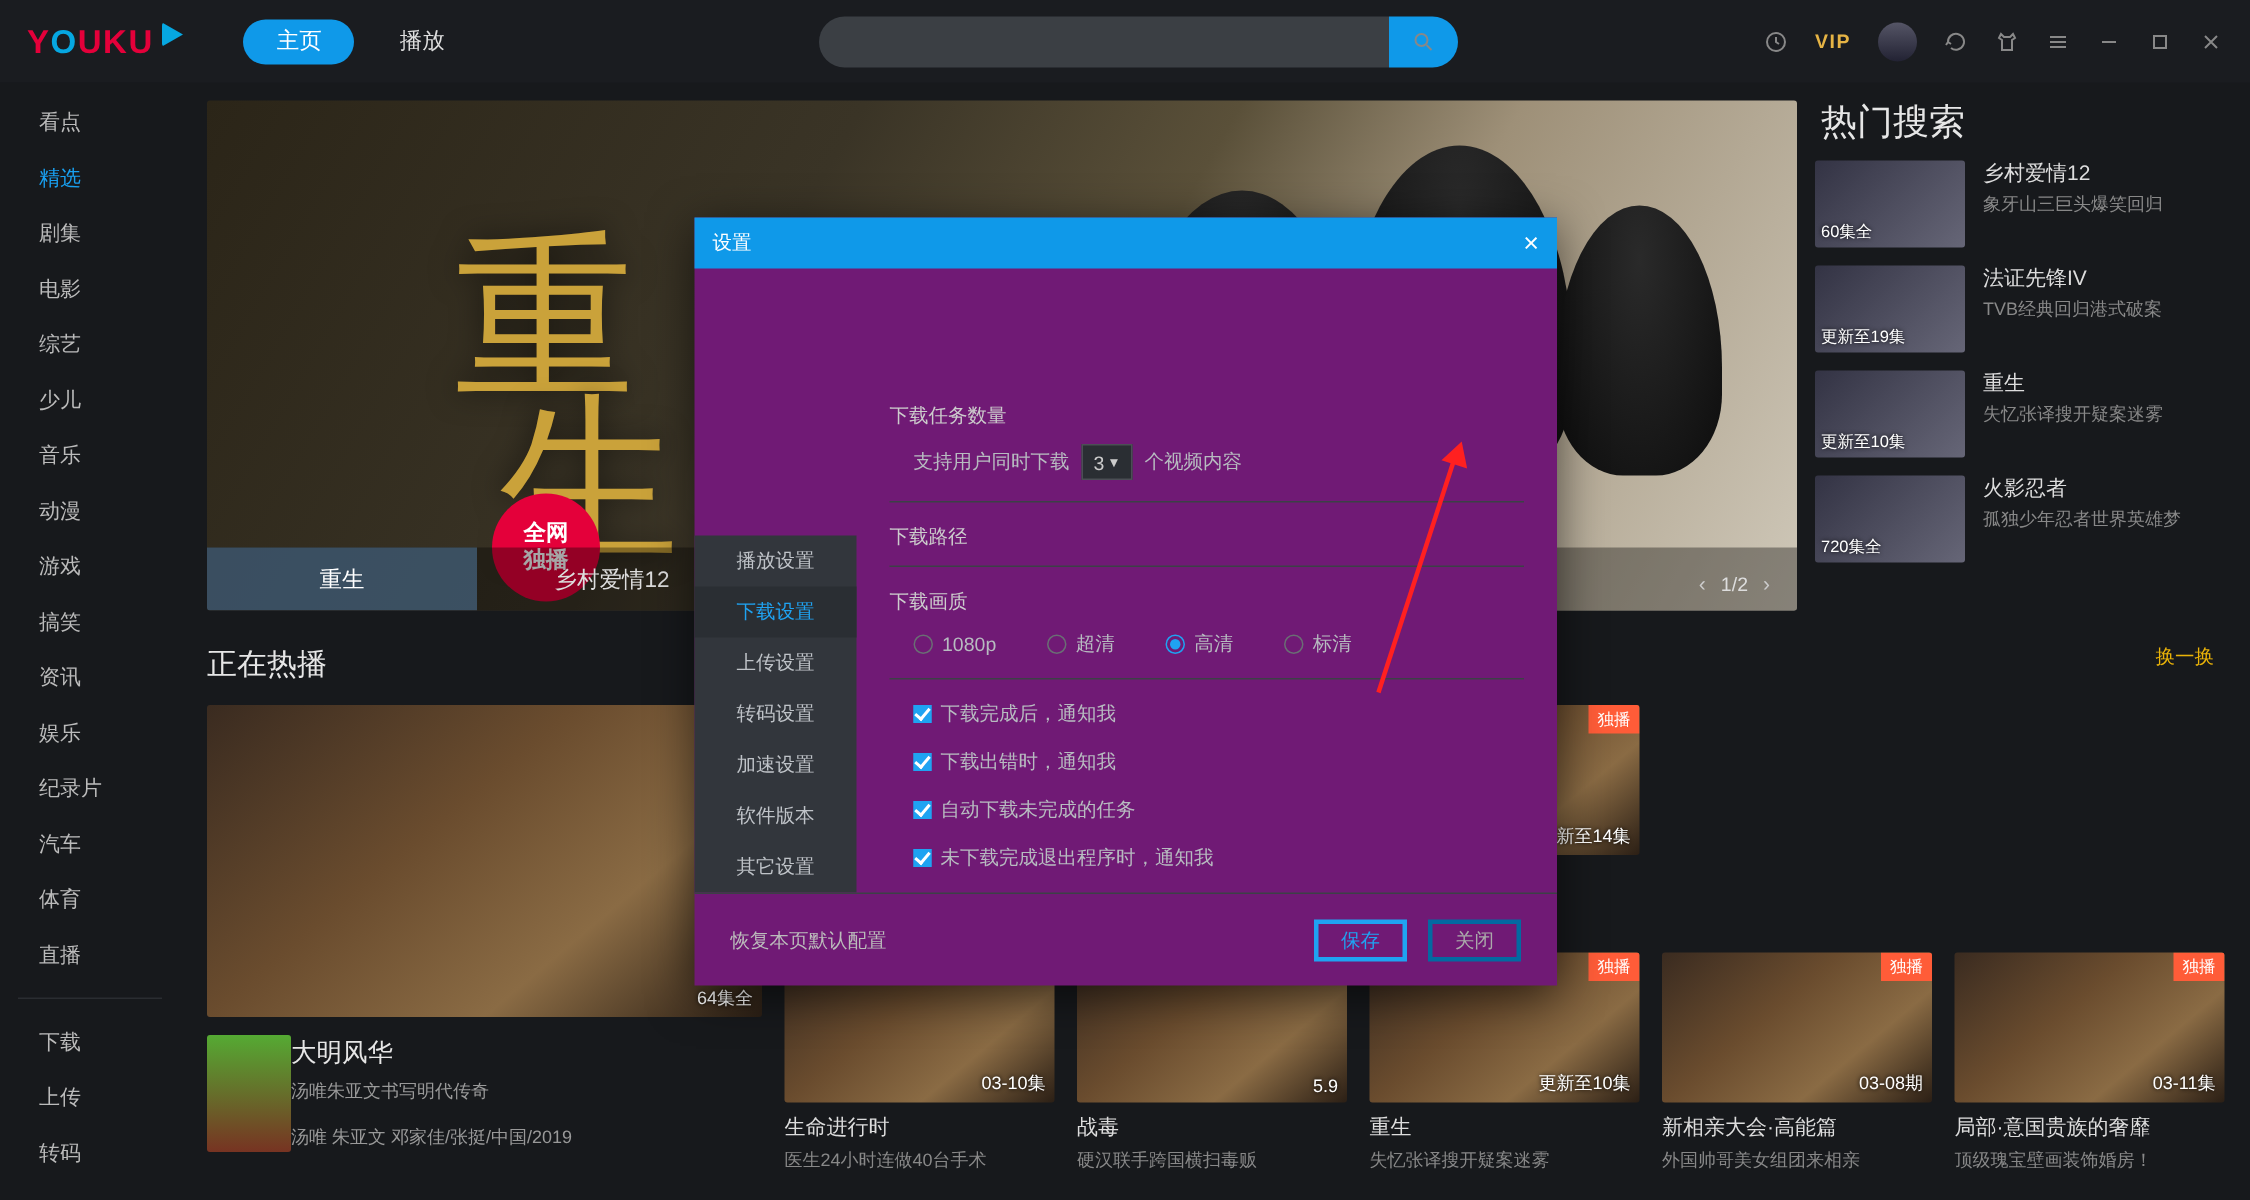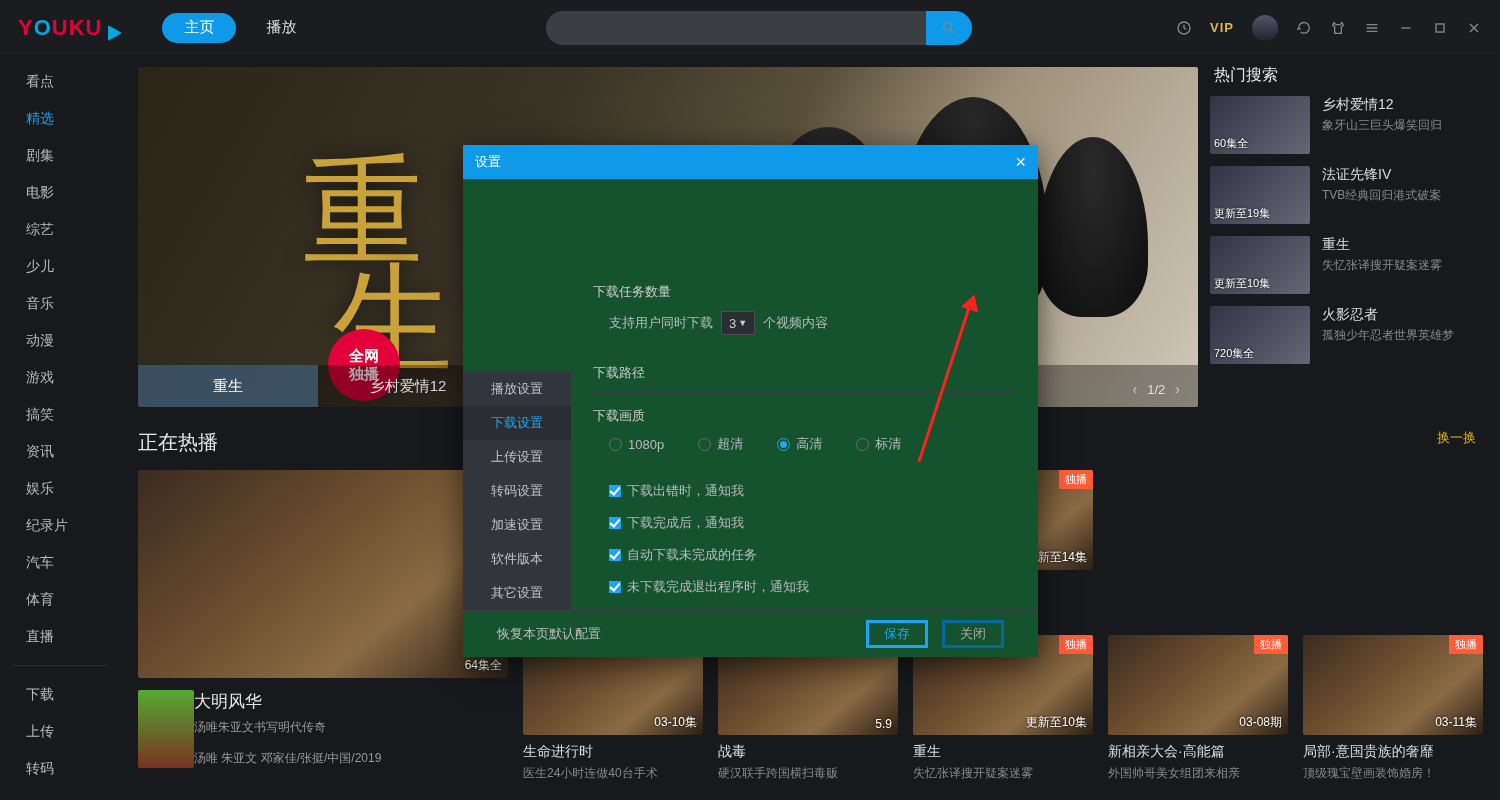--- a/index.html
+++ b/index.html
@@ -1,20 +1,20 @@
 <!DOCTYPE html>
 <html><head>
 <meta charset="utf-8">
 <style>
 * { margin:0; padding:0; box-sizing:border-box; font-family:"Microsoft YaHei","PingFang SC",sans-serif; }
 body { width:1500px; height:800px; background:#17191c; color:#aaa; overflow:hidden; font-size:13px; position:relative; }
 
 
 .topbar { height:55px; display:flex; align-items:center; padding:0 18px; background:#1a1c20; }
-.logo { display:flex; align-items:flex-end; gap:4px; margin-right:40px;}
+.logo { display:flex; align-items:flex-start; gap:4px; margin-right:40px;}
 .logo-text { font-size:22px; font-weight:900; letter-spacing:1px; }
 .logo-y1{color:#e4003a;} .logo-o{color:#06a7e1;} .logo-u1{color:#e4003a;} .logo-k{color:#e4003a;} .logo-u2{color:#e4003a;}
 .logo-tri { width:0;height:0;border-top:8px solid transparent;border-bottom:8px solid transparent;border-left:14px solid #06a7e1;margin-left:2px;border-radius:2px;}
 .nav-pill { display:inline-flex; align-items:center; justify-content:center; height:30px; padding:0 22px; border-radius:15px; font-size:15px; color:#ddd; margin-right:8px; cursor:pointer;}
 .nav-pill.active { background:#0f99e9; color:#fff; }
 .searchwrap { margin-left:220px; display:flex; align-items:center; }
 .searchbox { width:380px; height:34px; background:#3b3f44; border:none; border-radius:17px 0 0 17px; color:#ccc; padding:0 16px; font-size:13px; outline:none;}
 .searchbtn { width:46px; height:34px; background:#0f99e9; border:none; border-radius:0 17px 17px 0; display:flex;align-items:center;justify-content:center; cursor:pointer;}
 .right-icons { margin-left:auto; display:flex; align-items:center; gap:18px; }
 .vip { color:#e6b445; font-size:13px; font-weight:bold; letter-spacing:1px;}
@@ -55,30 +55,30 @@
 
 
 .feat1 { display:flex; align-items:flex-start;}
 .feat1 .poster{width:56px;height:78px;background:linear-gradient(#5a3,#732);border-radius:2px;}
 .feat1 .txt{flex:1;}
 .feat1 .t{color:#e6e6e6;font-size:17px;}
 .feat1 .s{color:#999;font-size:12px;margin-top:6px;}
 
 
 .rightcol { position:absolute; right:0; top:0; width:290px; padding-right:4px;}
-.hot-h { font-size:16px; color:#e6e6e6; margin:10px 0 10px 4px;}
+.hot-h { font-size:24px; color:#e6e6e6; margin:10px 0 10px 4px;}
 .hot-item{display:flex;gap:12px;margin-bottom:12px;cursor:pointer;}
 .hot-thumb{width:100px;height:58px;background:linear-gradient(135deg,#334,#667);border-radius:2px;position:relative;flex-shrink:0;}
 .hot-thumb .ep{position:absolute;left:4px;bottom:3px;color:#fff;font-size:11px;text-shadow:0 0 3px #000;}
 .hot-t{color:#ddd;font-size:14px;}
 .hot-s{color:#888;font-size:12px;margin-top:3px;}
 
 
 .overlay{position:absolute;inset:0;pointer-events:none;}
-.dlg{position:absolute;left:463px;top:145px;width:575px;height:512px;background:#14532d;box-shadow:0 6px 30px rgba(0,0,0,.6);pointer-events:auto;display:flex;flex-direction:column;}
+.dlg{position:absolute;left:463px;top:145px;width:575px;height:512px;background:#701a75;box-shadow:0 6px 30px rgba(0,0,0,.6);pointer-events:auto;display:flex;flex-direction:column;}
 .dlg-titlebar{height:34px;background:#0f99e9;color:#fff;display:flex;align-items:center;padding:0 12px;font-size:13px;}
 .dlg-close{margin-left:auto;cursor:pointer;font-size:18px;line-height:1;}
 .dlg-body{flex:1;display:flex;min-height:0;align-items:flex-end;}
 .dlg-side{width:108px;background:#32363c;}
 .dlg-st{height:34px;display:flex;align-items:center;justify-content:center;color:#bfc3c8;font-size:13px;cursor:pointer;}
 .dlg-st.sel{background:#2a2e33;color:#1fa3f2;}
 .dlg-main{flex:1;padding:16px 22px 0 22px;color:#b7bbc0;font-size:13px;overflow:hidden;}
 .dlg-sec-label{color:#ccc;margin-bottom:10px;}
 .dlg-row{display:flex;align-items:center;gap:8px;margin-bottom:14px;padding-left:16px;}
 .dlg-input{flex:1;height:30px;background:#2a2e33;border:1px solid #4b4f55;color:#ccc;padding:0 10px;font-size:13px;}
@@ -86,21 +86,21 @@
 .dlg-sel .caret{font-size:9px;}
 .dlg-btn{height:30px;padding:0 14px;background:#2a2e33;border:1px solid #4b4f55;color:#ccc;cursor:pointer;font-size:13px;}
 .dlg-hr{height:1px;background:#3c4046;margin:6px 0 14px 0;}
 .radio,.check{display:inline-flex;align-items:center;gap:6px;margin-right:26px;cursor:pointer;}
 .radio .dot{width:13px;height:13px;border:1px solid #6a6e74;border-radius:50%;display:inline-block;position:relative;}
 .radio.sel .dot{border-color:#1fa3f2;}
 .radio.sel .dot::after{content:"";position:absolute;inset:2px;background:#1fa3f2;border-radius:50%;}
 .check .box{width:12px;height:12px;border:1px solid #1fa3f2;display:inline-block;position:relative;}
 .check.on .box{background:#1fa3f2;}
 .check.on .box::after{content:"";position:absolute;left:2px;top:-1px;width:4px;height:8px;border:solid #fff;border-width:0 2px 2px 0;transform:rotate(40deg);}
-.dlg-footer{height:47px;border-top:1px solid #3c4046;display:flex;align-items:center;padding:0 34px;gap:14px;}
+.dlg-footer{height:62px;border-top:1px solid #3c4046;display:flex;align-items:center;padding:0 24px;gap:14px;}
 .dlg-footer .reset{color:#bbb;cursor:pointer;}
 .dlg-footer .sp{flex:1;}
 .dlg-footer .fbtn{width:62px;height:28px;border:3px solid #0369a1;display:flex;align-items:center;justify-content:center;cursor:pointer;}
 .dlg-footer .fbtn.primary{border-color:#1fa3f2;color:#1fa3f2;}
 
 
 .arrow{position:absolute;left:970px;top:300px;pointer-events:none;}
 .arrow-line{width:3px;height:170px;background:#ff2020;transform:rotate(18deg);transform-origin:top;}
 .arrow-head{position:absolute;top:-6px;left:-7px;width:0;height:0;border-left:9px solid transparent;border-right:9px solid transparent;border-bottom:16px solid #ff2020;transform:rotate(18deg);}
 
@@ -388,27 +388,27 @@
             <span class="radio">
               <span class="dot"></span>
               <span>标清</span>
             </span>
           </div>
         <div class="dlg-hr"></div>
         <div id="checks">
             <div class="dlg-row">
               <span class="check on">
                 <span class="box"></span>
-                <span>下载出错时，通知我</span>
+                <span>下载完成后，通知我</span>
               </span>
             </div>
             <div class="dlg-row">
               <span class="check on">
                 <span class="box"></span>
-                <span>下载完成后，通知我</span>
+                <span>下载出错时，通知我</span>
               </span>
             </div>
             <div class="dlg-row">
               <span class="check on">
                 <span class="box"></span>
                 <span>自动下载未完成的任务</span>
               </span>
             </div>
             <div class="dlg-row">
               <span class="check on">

